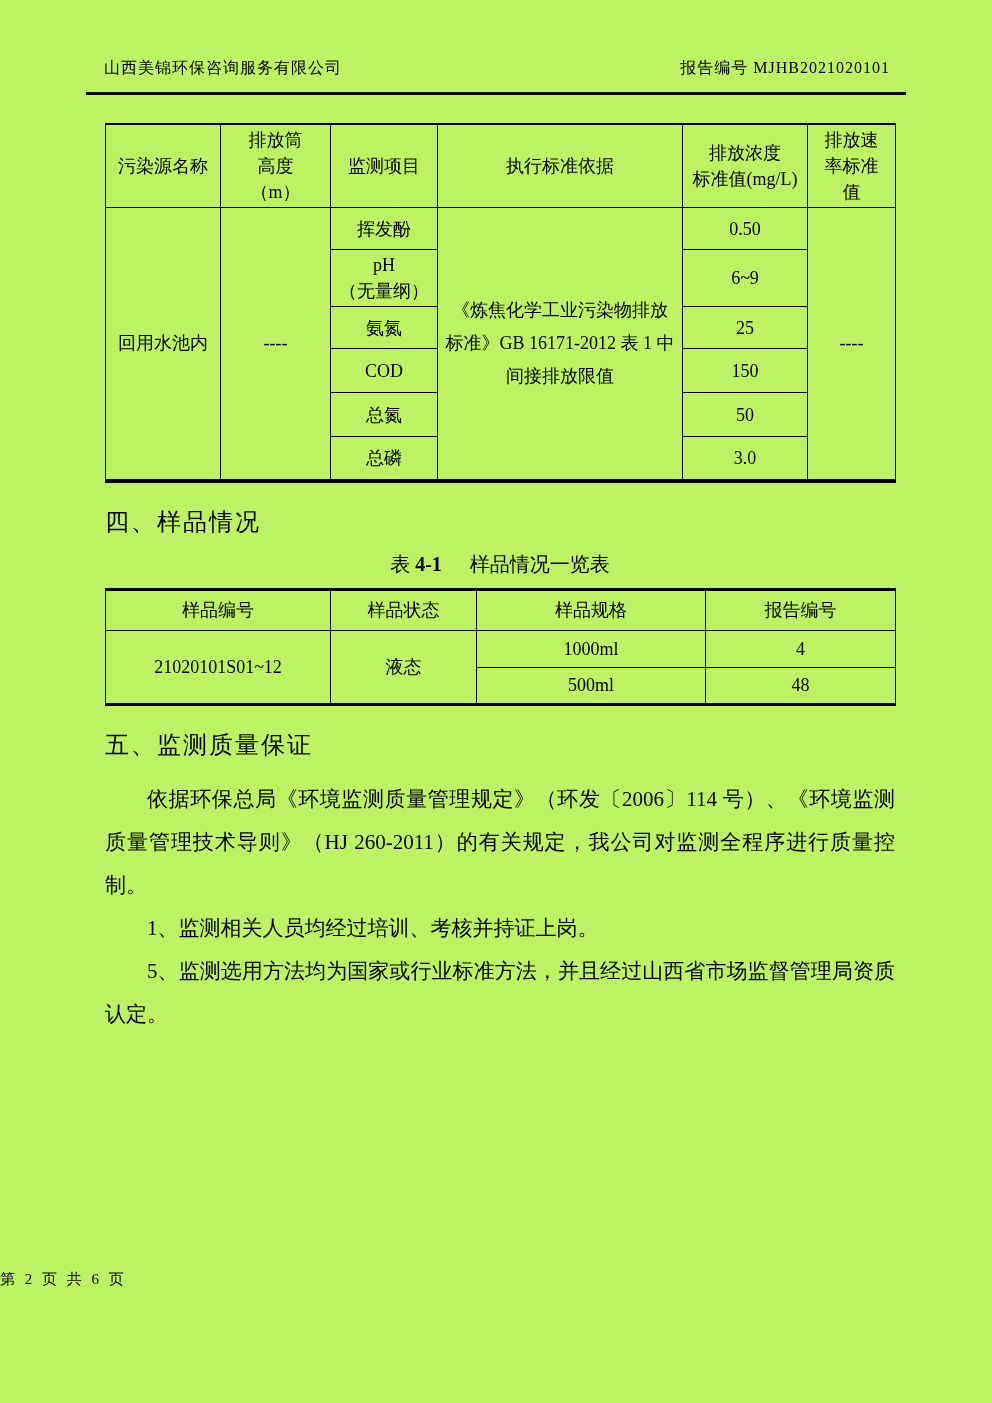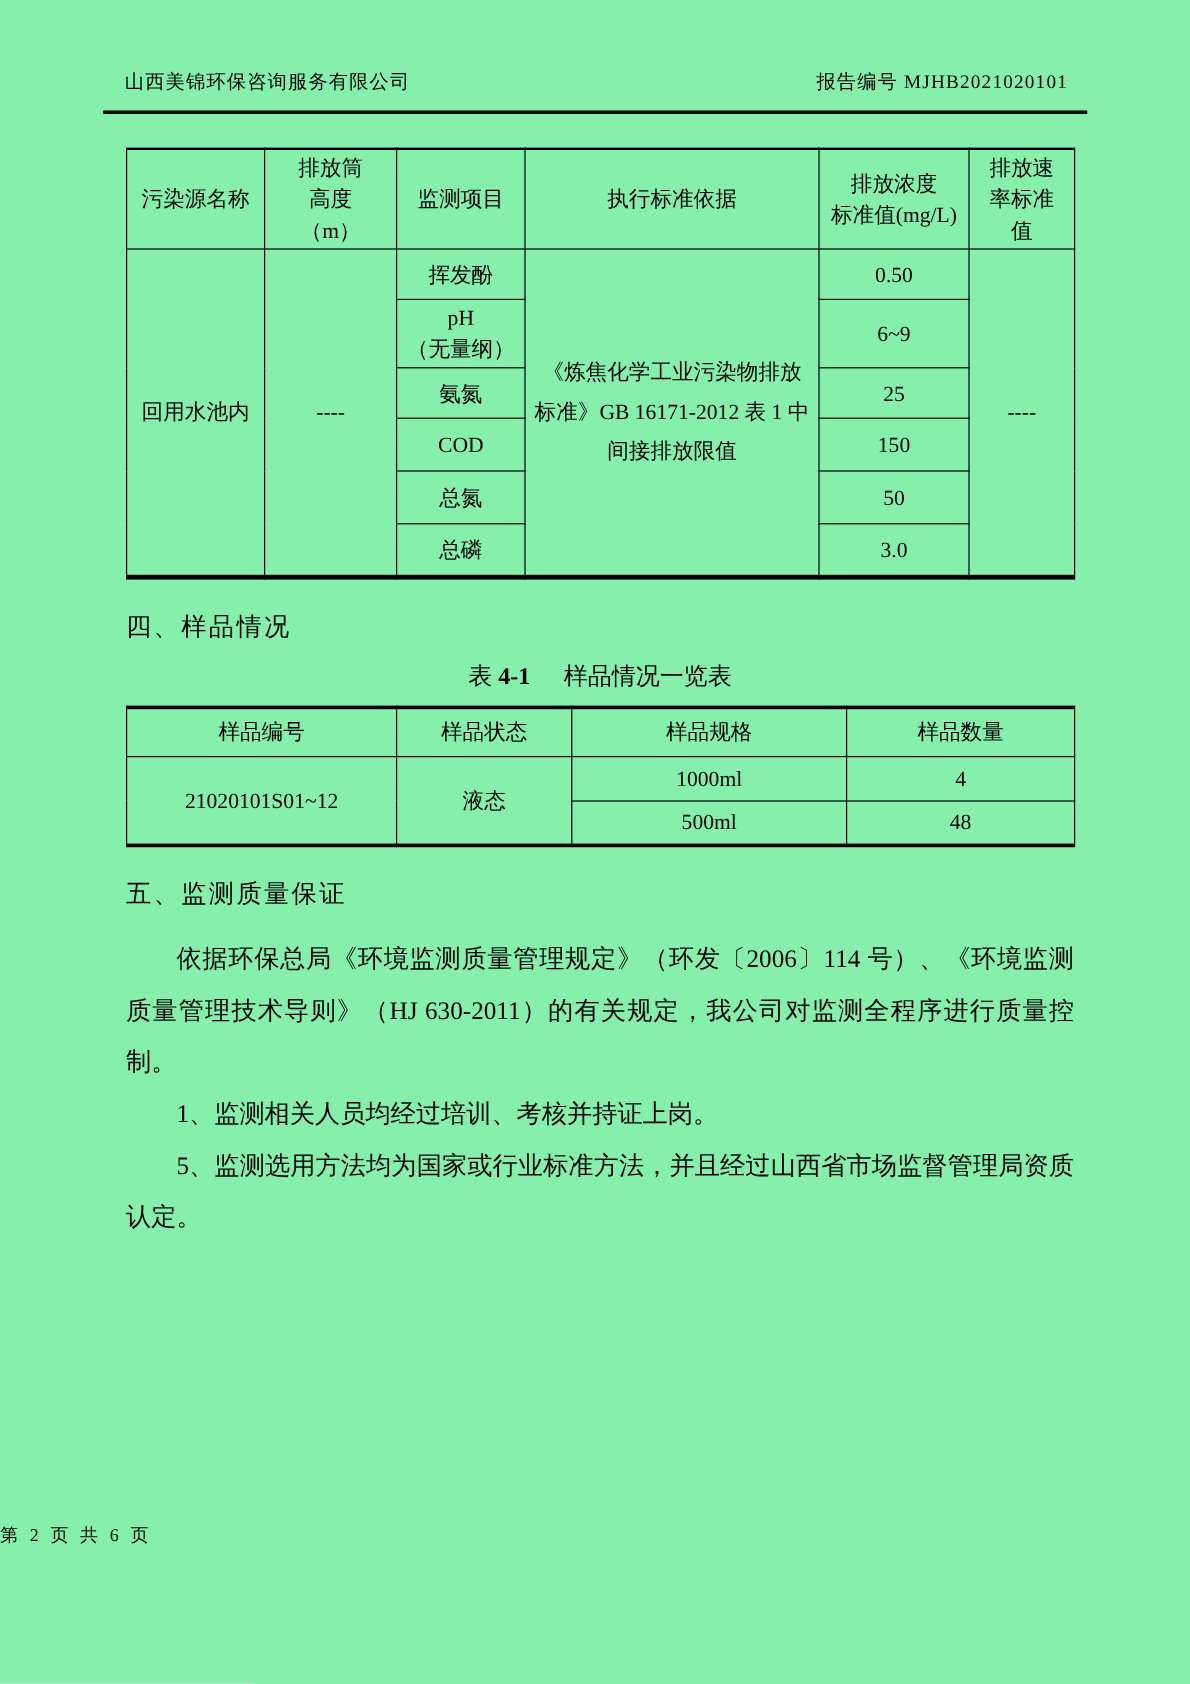--- a/index.html
+++ b/index.html
@@ -2,21 +2,21 @@
 <html><head>
 <meta charset="utf-8">
 <style>
   * { box-sizing: border-box; }
   html, body { margin: 0; padding: 0; background: #e8e8e8; }
   .page {
     position: relative;
     width: 992px;
     height: 1403px;
     margin: 0 auto;
-    background: #86efac;
+    background: #bef264;
     color: #000;
     font-family: "Liberation Serif", "DejaVu Serif", serif;
     overflow: hidden;
   }
   
   .doc-header {
     position: absolute;
     left: 86px;
     top: 58px;
     width: 820px;
@@ -54,21 +54,21 @@
   .tbl-emission .r3 { height: 42px; }
   .tbl-emission .r4 { height: 44px; }
   .tbl-emission .r5 { height: 44px; }
   .tbl-emission .r6 { height: 44px; }
   .std-cell { line-height: 33px; }
   .tbl-samples { margin-top: 9px; border-top: 3px solid #000; border-bottom: 3px solid #000; }
   .tbl-samples .hdr-row { height: 41px; }
   .tbl-samples .data-row { height: 37px; }
   
   .section-title {
-    font-size: 21px;
+    font-size: 24px;
     font-weight: normal;
     letter-spacing: 2px;
     margin: 22px 0 0 0;
     line-height: 34px;
   }
   .lead-para {
     font-size: 21px;
     line-height: 40px;
     margin: 16px 0 0 0;
     text-indent: 42px;
@@ -178,37 +178,37 @@
         <col style="width:225px">
           <col style="width:146px">
           <col style="width:229px">
           <col style="width:190px">
       </colgroup>
       <tbody>
         <tr class="hdr-row">
           <td>样品编号</td>
           <td>样品状态</td>
           <td>样品规格</td>
-          <td>样品数量</td>
+          <td>报告编号</td>
         </tr>
         <tr class="data-row">
           <td rowspan="2">21020101S01~12</td>
           <td rowspan="2">液态</td>
           <td>1000ml</td>
           <td>4</td>
         </tr>
         <tr class="data-row">
           <td>500ml</td>
           <td>48</td>
         </tr>
       </tbody>
     </table>
 
     <h2 class="section-title">五、监测质量保证</h2>
     <div class="body-block">
-      <p>依据环保总局《环境监测质量管理规定》（环发〔2006〕114 号）、《环境监测质量管理技术导则》（HJ 630-2011）的有关规定，我公司对监测全程序进行质量控制。</p>
+      <p>依据环保总局《环境监测质量管理规定》（环发〔2006〕114 号）、《环境监测质量管理技术导则》（HJ 260-2011）的有关规定，我公司对监测全程序进行质量控制。</p>
       <p>1、监测相关人员均经过培训、考核并持证上岗。</p>
       <p>5、监测选用方法均为国家或行业标准方法，并且经过山西省市场监督管理局资质认定。</p>
     </div>
   </div>
 
   <div class="doc-footer">第 2 页 共 6 页</div>
 </div>
 
 </body></html>

